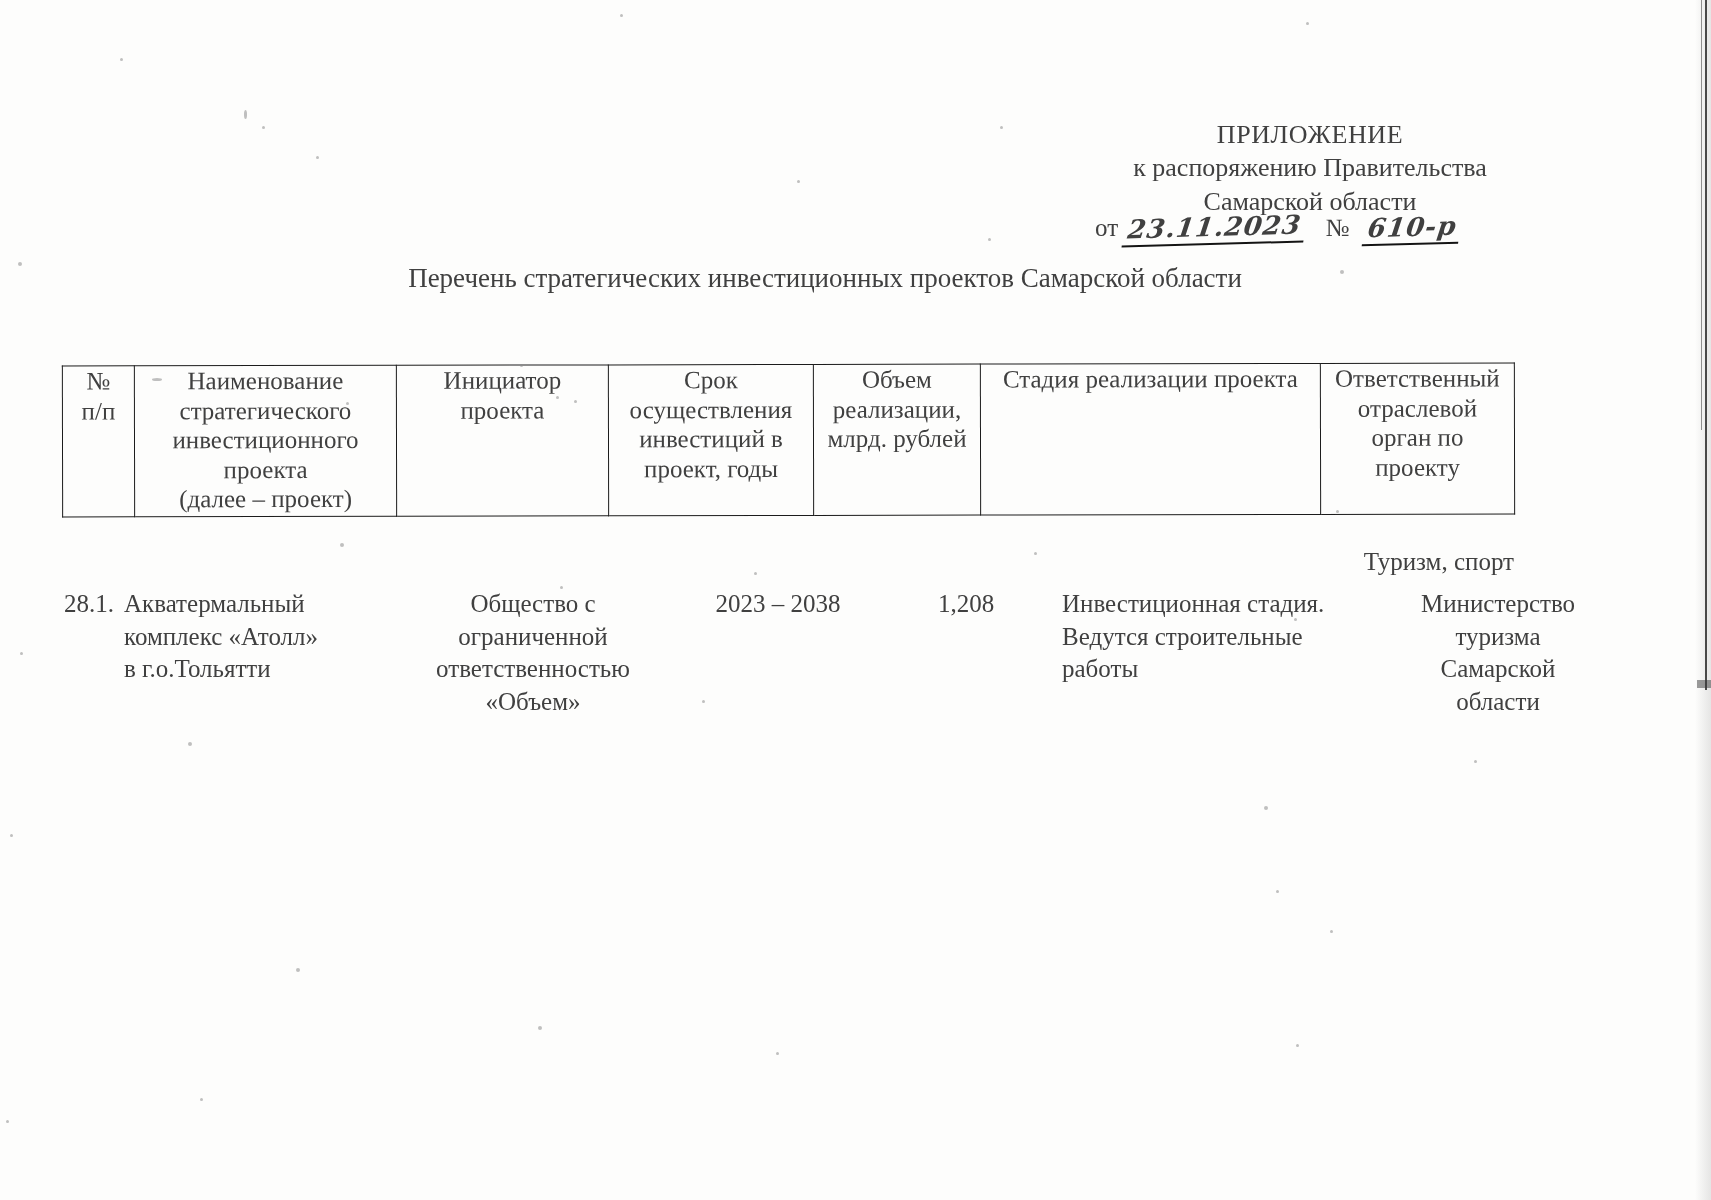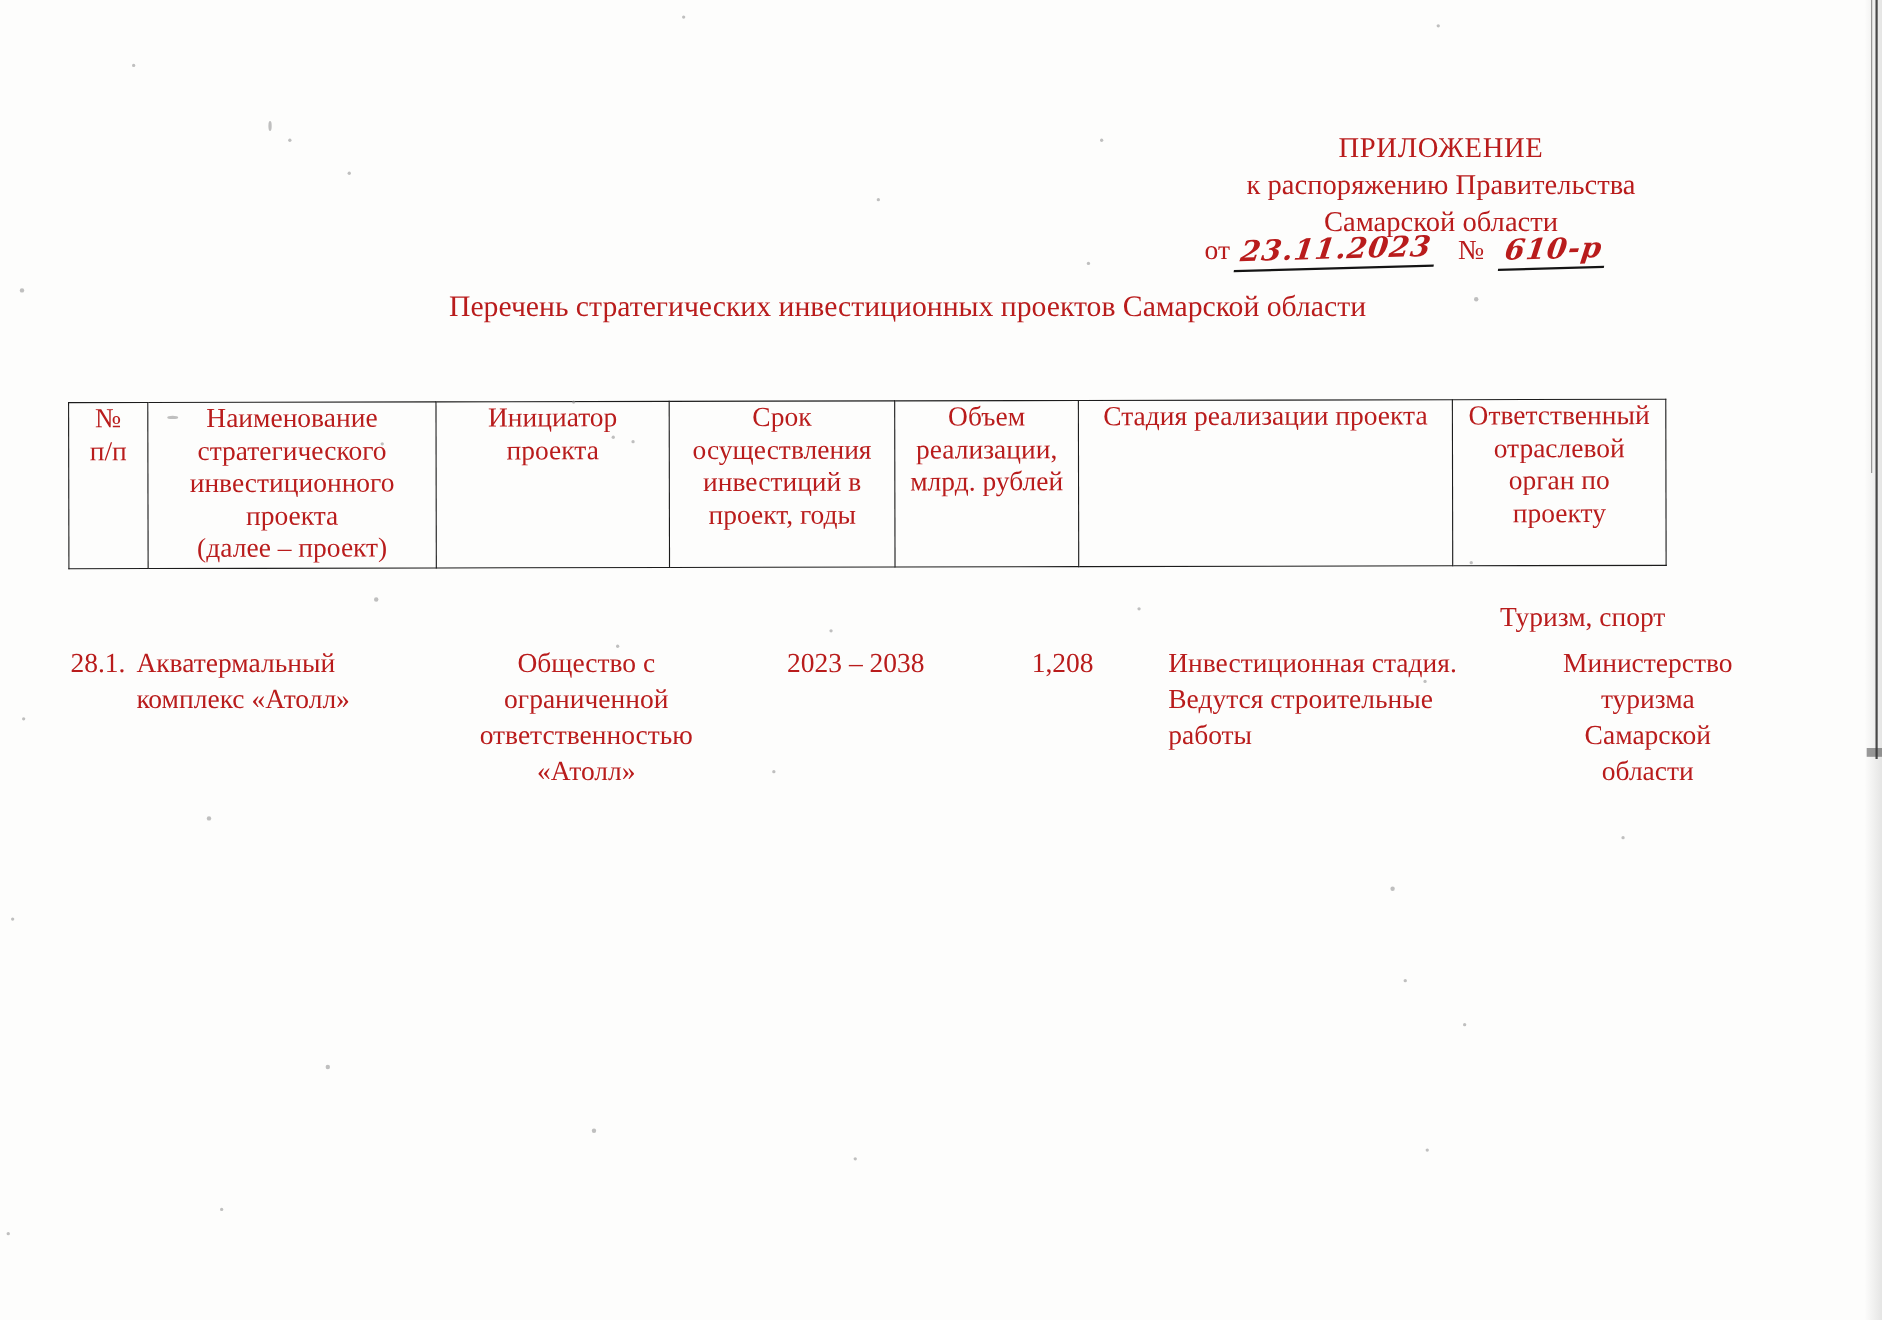--- a/index.html
+++ b/index.html
@@ -9,21 +9,21 @@
     background: #ffffff;
   }
 
   .page {
     position: relative;
     width: 1711px;
     height: 1200px;
     background: #fdfdfc;
     overflow: hidden;
     font-family: "Liberation Serif", "DejaVu Serif", serif;
-    color: #b91c1c;
+    color: #404040;
     -webkit-font-smoothing: none;
   }
 
   
   .speck {
     position: absolute;
     background: #8d8d8d;
     border-radius: 50%;
     opacity: .55;
     pointer-events: none;
@@ -289,26 +289,27 @@
 
   <div class="section-band">Туризм, спорт</div>
 
   <div class="data-row">
     <div class="cell cell-num">
       <div>28.1.</div>
     </div>
     <div class="cell cell-name">
       <div>Акватермальный</div>
       <div>комплекс «Атолл»</div>
+      <div>в г.о.Тольятти</div>
     </div>
     <div class="cell cell-init">
       <div>Общество с</div>
       <div>ограниченной</div>
       <div>ответственностью</div>
-      <div>«Атолл»</div>
+      <div>«Объем»</div>
     </div>
     <div class="cell cell-term">
       <div>2023 – 2038</div>
     </div>
     <div class="cell cell-vol">
       <div>1,208</div>
     </div>
     <div class="cell cell-stage">
       <div>Инвестиционная стадия.</div>
       <div>Ведутся строительные</div>

